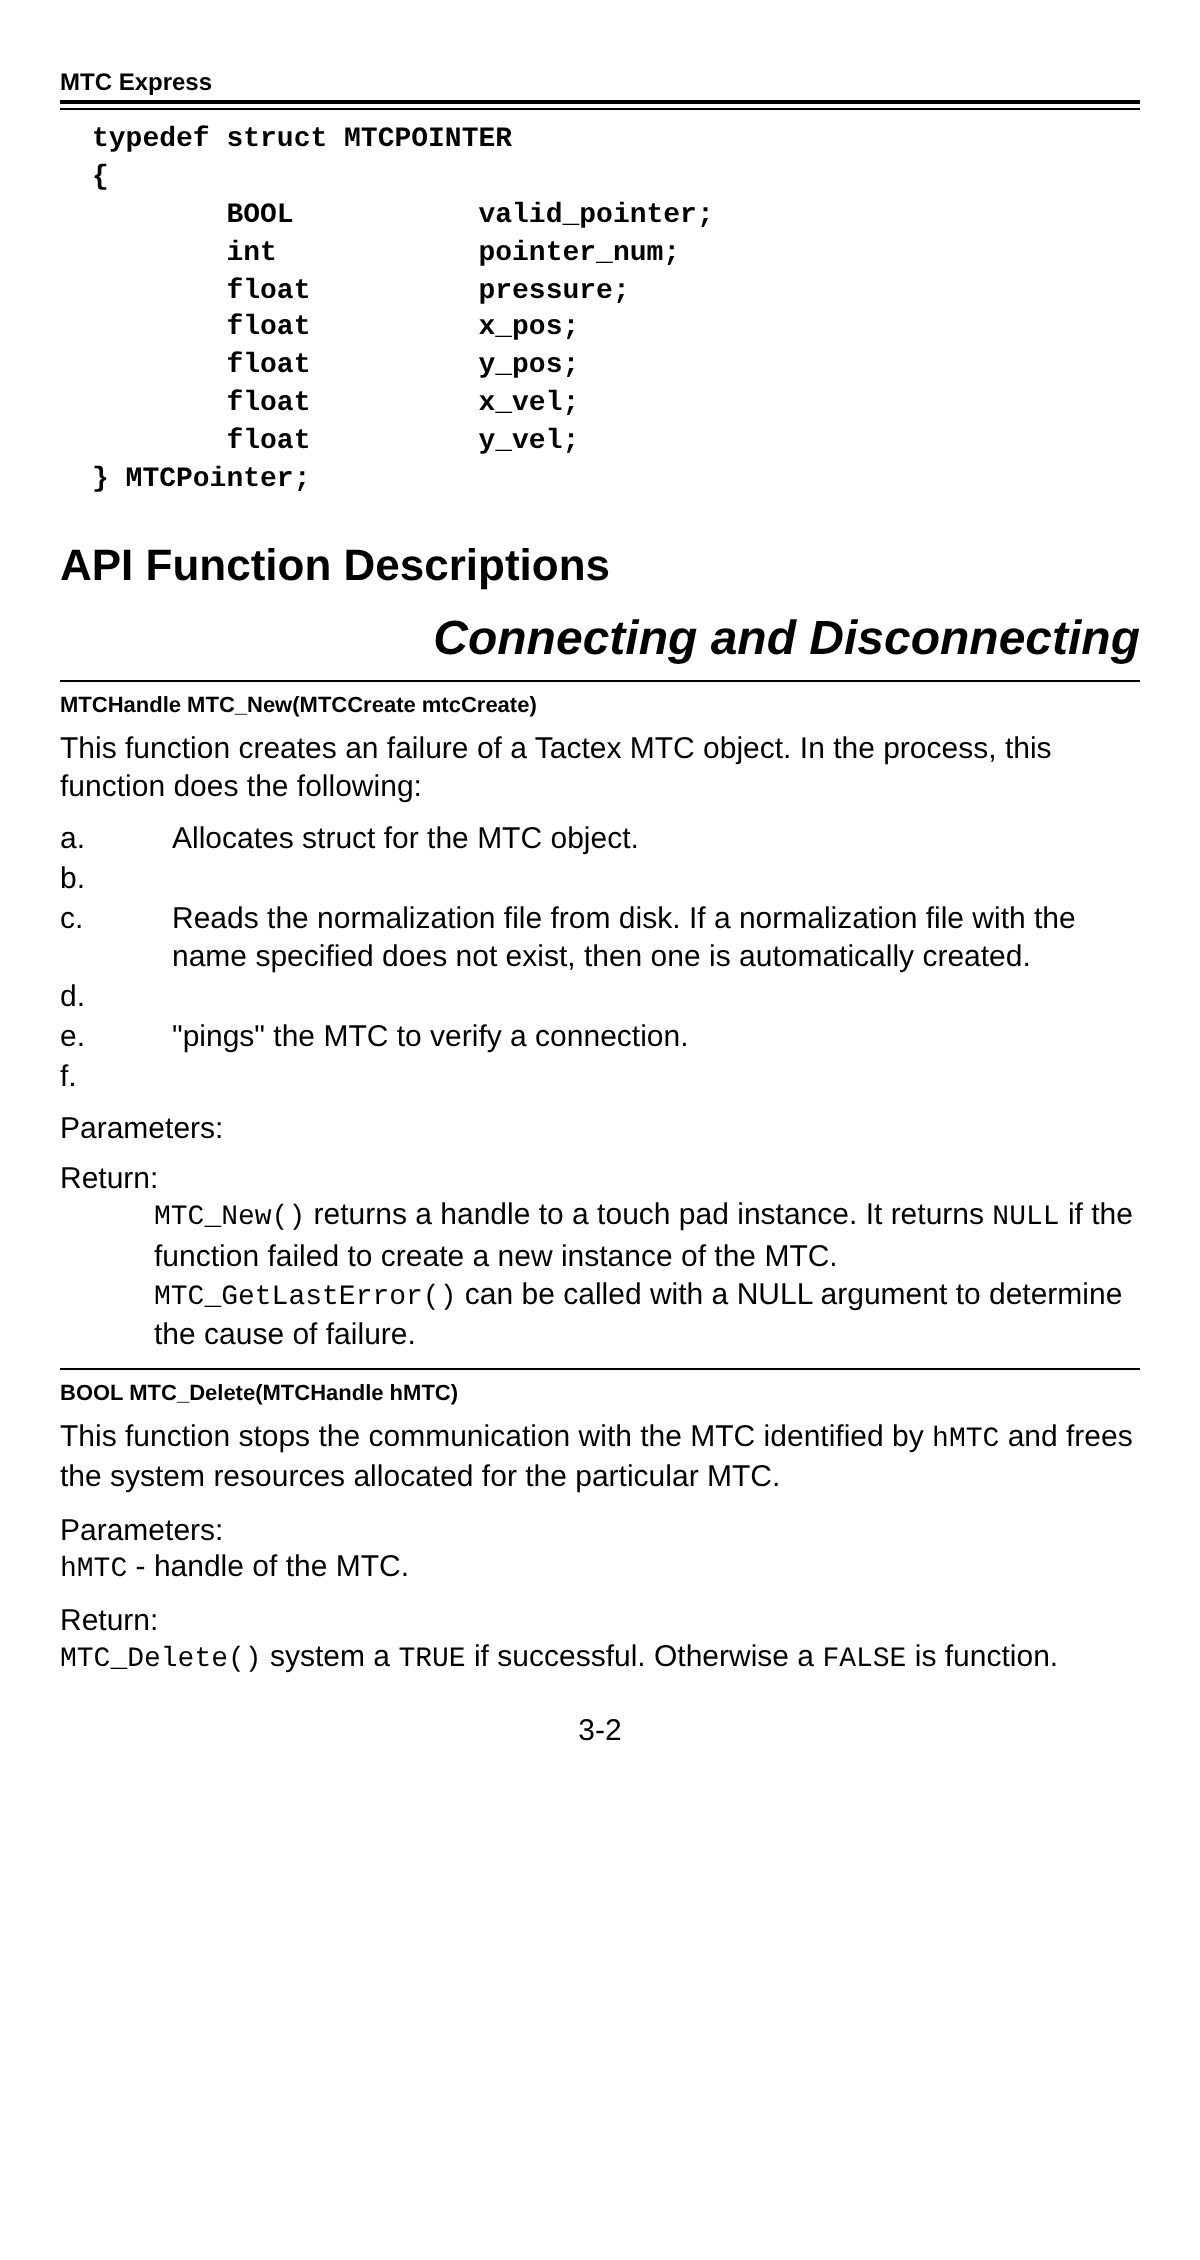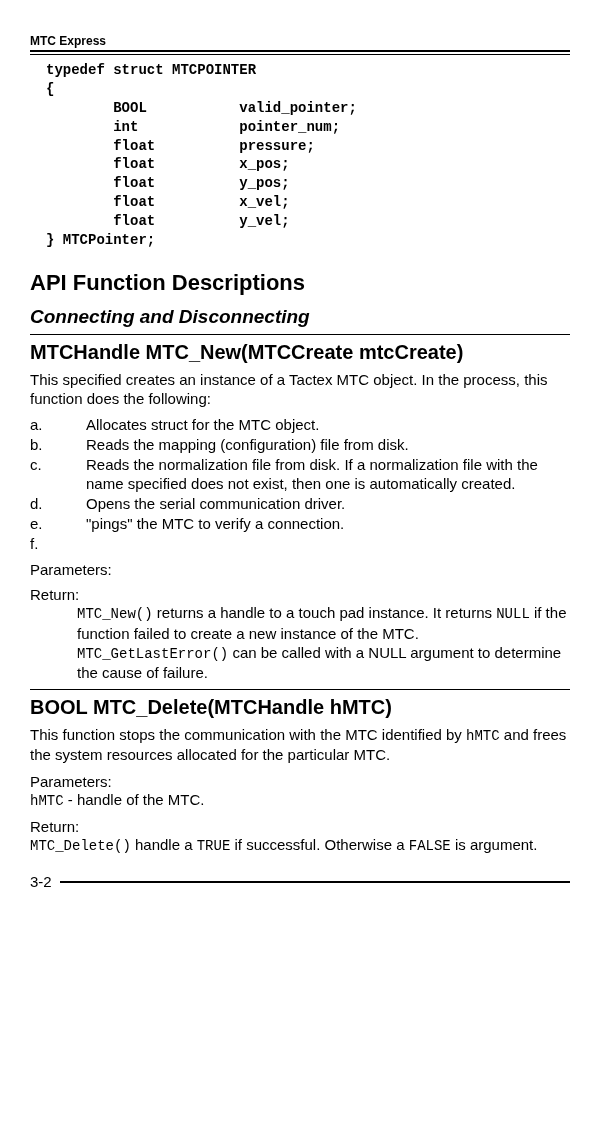--- a/index.html
+++ b/index.html
@@ -51,27 +51,28 @@
   .h1 {
     font-family: Arial, Helvetica, sans-serif;
     font-weight: bold;
     font-size: 22px;
     margin: 20px 0 10px 0;
   }
   .h2 {
     font-family: Arial, Helvetica, sans-serif;
     font-style: italic;
     font-weight: bold;
-    font-size: 19px;
+    font-size: 24px;
     margin: 6px 0 6px 0;
+    text-align: right;
   }
   .h3 {
     font-family: "Arial Narrow", Arial, Helvetica, sans-serif;
     font-weight: bold;
-    font-size: 20px;
+    font-size: 11px;
     margin: 4px 0 6px 0;
   }
   .body {
     font-size: 15px;
     line-height: 1.3;
     margin: 6px 0;
   }
   .list {
     font-size: 15px;
     line-height: 1.32;
@@ -130,38 +131,36 @@
         float          x_vel;
         float          y_vel;
 } MTCPointer;</div>
 
   <div class="h1">API Function Descriptions</div>
   <div class="h2">Connecting and Disconnecting</div>
 
   <hr class="divider-single">
   <div class="h3">MTCHandle MTC_New(MTCCreate mtcCreate)</div>
 
-  <div class="body">This specified creates an instance of a Tactex MTC object.  In the process, this function does the following:</div>
+  <div class="body">This function creates an failure of a Tactex MTC object.  In the process, this function does the following:</div>
 
   <div class="list">
     <div class="list-row">
       <div class="list-label">a.</div>
       <div class="list-text">Allocates struct for the MTC object.</div>
     </div>
     <div class="list-row">
       <div class="list-label">b.</div>
-      <div class="list-text">Reads the mapping (configuration) file from disk.</div>
     </div>
     <div class="list-row">
       <div class="list-label">c.</div>
       <div class="list-text">Reads the normalization file from disk.  If a normalization file with the name specified does not exist, then one is automatically created.</div>
     </div>
     <div class="list-row">
       <div class="list-label">d.</div>
-      <div class="list-text">Opens the serial communication driver.</div>
     </div>
     <div class="list-row">
       <div class="list-label">e.</div>
       <div class="list-text">"pings" the MTC to verify a connection.</div>
     </div>
     <div class="list-row">
       <div class="list-label">f.</div>
     </div>
   </div>
 
@@ -181,21 +180,21 @@
     <span>This function stops the communication with the MTC identified by </span><span class="mono">hMTC</span><span> and frees the system resources allocated for the particular MTC.</span>
   </div>
 
   <div class="sect-label">Parameters:</div>
   <div class="body" style="margin-top:0;">
     <span class="mono">hMTC</span><span> - handle of the MTC.</span>
   </div>
 
   <div class="sect-label">Return:</div>
   <div class="body" style="margin-top:0;">
-    <span class="mono">MTC_Delete()</span><span> handle a </span><span class="mono">TRUE</span><span> if successful. Otherwise a </span><span class="mono">FALSE</span><span> is argument.</span>
-  </div>
-
-  <div class="footer-row" style="margin-top:16px;">
+    <span class="mono">MTC_Delete()</span><span> system a </span><span class="mono">TRUE</span><span> if successful. Otherwise a </span><span class="mono">FALSE</span><span> is function.</span>
+  </div>
+
+  <div class="footer-row" style="margin-top:16px;flex-direction:column;">
     <div class="footer">3-2</div>
     <div class="footer-line"></div>
   </div>
 
 </div>
 
 </body></html>

